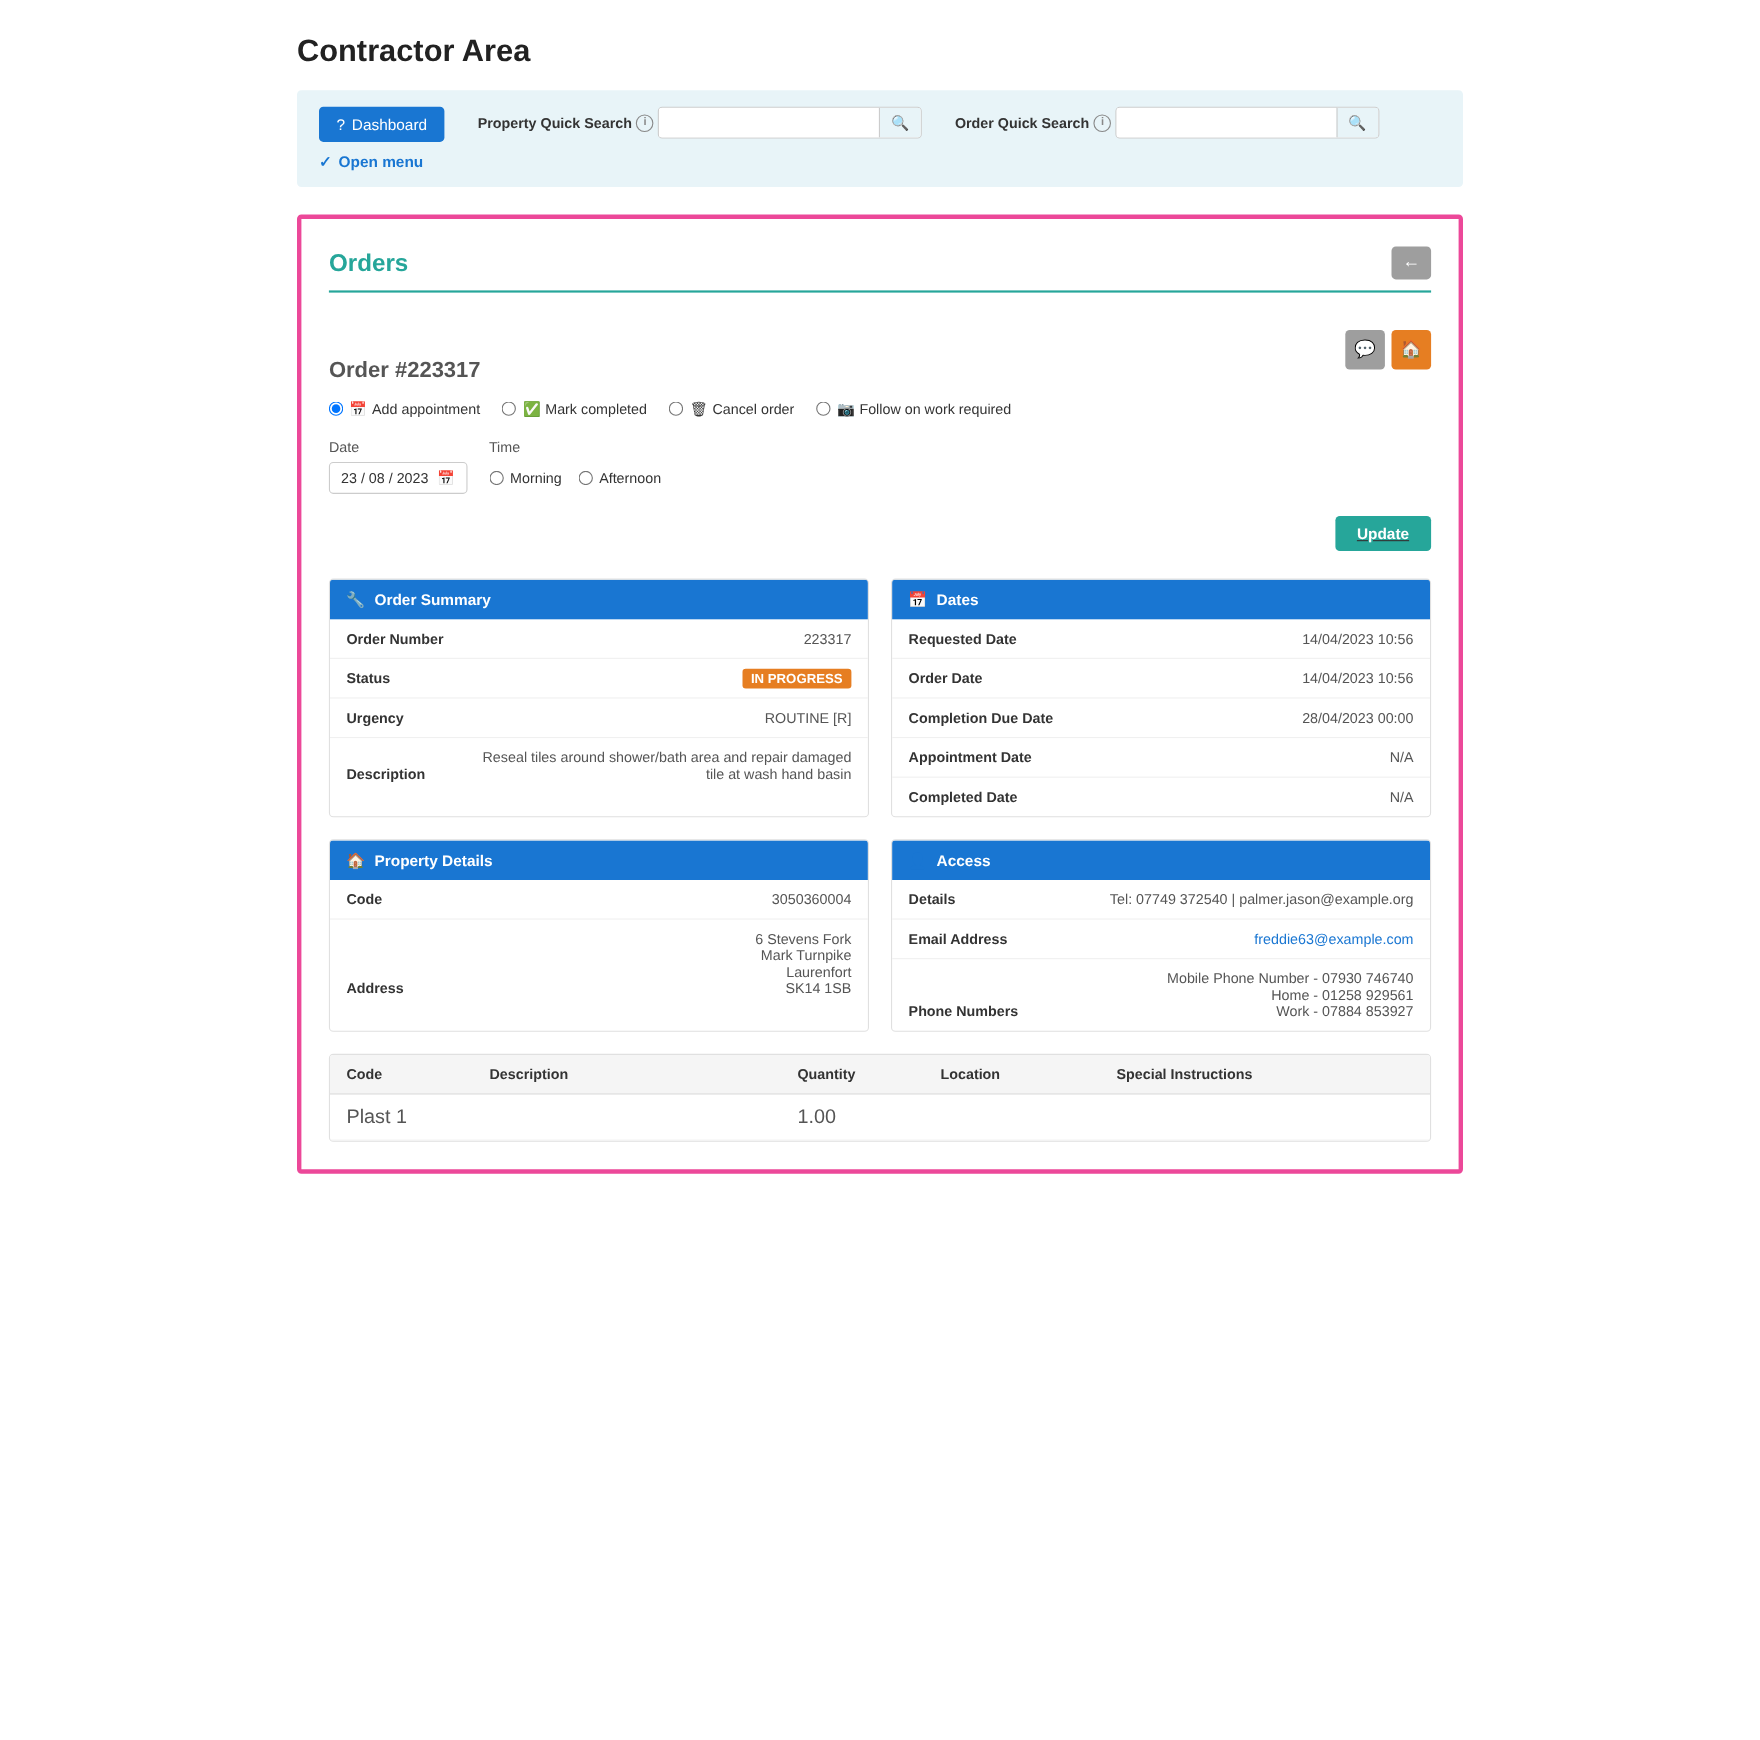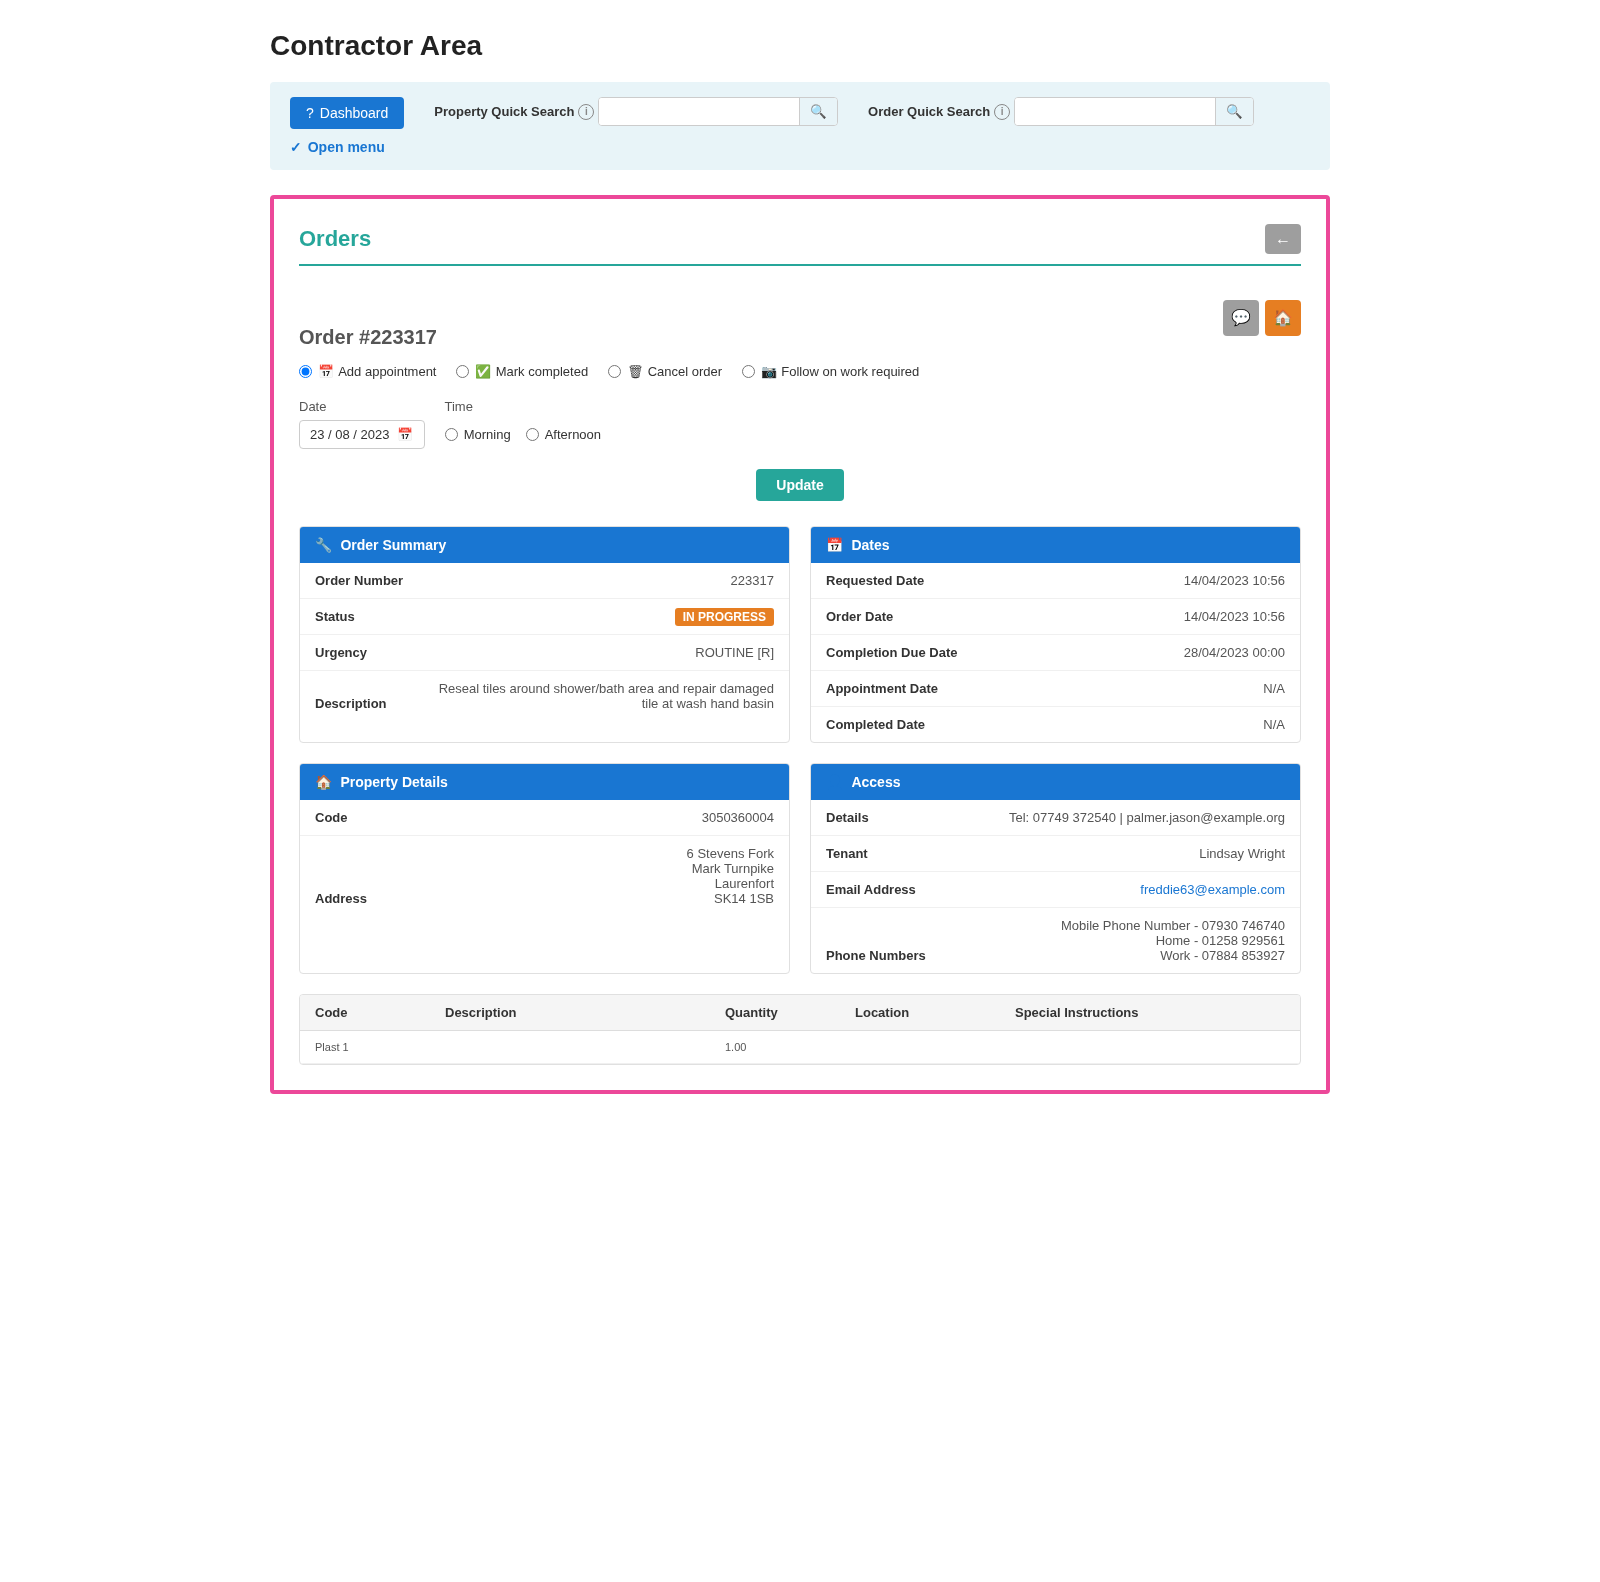--- a/index.html
+++ b/index.html
@@ -44,41 +44,41 @@
     
     .date-time-section { margin-bottom: 20px; }
     .date-time-labels { display: flex; gap: 30px; margin-bottom: 6px; }
     .dt-label { font-size: 13px; color: #555; }
     .date-time-controls { display: flex; align-items: center; gap: 20px; }
     .date-input { border: 1px solid #ccc; border-radius: 4px; padding: 6px 10px; font-size: 13px; cursor: pointer; display: flex; align-items: center; gap: 8px; }
     .time-options { display: flex; align-items: center; gap: 15px; }
     .time-radio-item { display: flex; align-items: center; gap: 6px; cursor: pointer; font-size: 13px; }
     
     
-    .update-row { display: flex; justify-content: center; margin-bottom: 25px; }
+    .update-row { display: flex; justify-content: flex-end; margin-bottom: 25px; text-decoration: underline; }
     .update-btn { background: #26a69a; color: #fff; border: none; border-radius: 4px; padding: 8px 20px; cursor: pointer; font-size: 14px; font-weight: bold; }
     
     
     .cards-grid { display: grid; grid-template-columns: 1fr 1fr; gap: 20px; margin-bottom: 20px; }
     .info-card { border: 1px solid #e0e0e0; border-radius: 4px; overflow: hidden; }
     .card-header { background: #1976d2; color: #fff; padding: 10px 15px; font-weight: bold; font-size: 14px; display: flex; align-items: center; gap: 8px; }
     .card-body { padding: 0; }
     .card-row { display: flex; justify-content: space-between; align-items: flex-end; padding: 10px 15px; border-bottom: 1px solid #f0f0f0; }
     .card-row:last-child { border-bottom: none; }
     .card-row-label { font-weight: bold; font-size: 13px; color: #333; min-width: 120px; }
     .card-row-value { font-size: 13px; color: #555; text-align: right; flex: 1; }
     .status-badge { background: #e67e22; color: #fff; padding: 2px 8px; border-radius: 3px; font-size: 12px; font-weight: bold; }
     .email-link { color: #1976d2; text-decoration: none; }
     
     
     .table-section { background: #fff; border: 1px solid #e0e0e0; border-radius: 4px; overflow: hidden; }
     .table-header { display: grid; grid-template-columns: 120px 1fr 120px 150px 1fr; background: #f5f5f5; border-bottom: 1px solid #ddd; padding: 10px 15px; gap: 10px; }
     .table-header-cell { font-weight: bold; font-size: 13px; color: #333; }
     .table-row { display: grid; grid-template-columns: 120px 1fr 120px 150px 1fr; padding: 10px 15px; gap: 10px; border-bottom: 1px solid #f0f0f0; }
-    .table-cell { font-size: 11px; color: #555; }
+    .table-cell { font-size: 18px; color: #555; }
     
     
     .info-icon { display: inline-flex; align-items: center; justify-content: center; width: 16px; height: 16px; border: 1px solid #888; border-radius: 50%; font-size: 10px; color: #888; cursor: pointer; }
   </style>
 </head>
 <body>
 
 <div class="page-wrapper">
 
   <h1 class="page-title">Contractor Area</h1>
@@ -270,24 +270,20 @@
         <div class="card-header">
           <span>👤</span>
           <span>Access</span>
         </div>
         <div class="card-body">
           <div class="card-row">
             <span class="card-row-label">Details</span>
             <span class="card-row-value">Tel: 07749 372540 | palmer.jason@example.org</span>
           </div>
           <div class="card-row">
-            <span class="card-row-label">Tenant</span>
-            <span class="card-row-value">Lindsay Wright</span>
-          </div>
-          <div class="card-row">
             <span class="card-row-label">Email Address</span>
             <span class="card-row-value">
               <a href="#" class="email-link">freddie63@example.com</a>
             </span>
           </div>
           <div class="card-row">
             <span class="card-row-label">Phone Numbers</span>
             <span class="card-row-value" style="white-space: pre-line;">Mobile Phone Number - 07930 746740
 Home - 01258 929561
 Work - 07884 853927</span>

